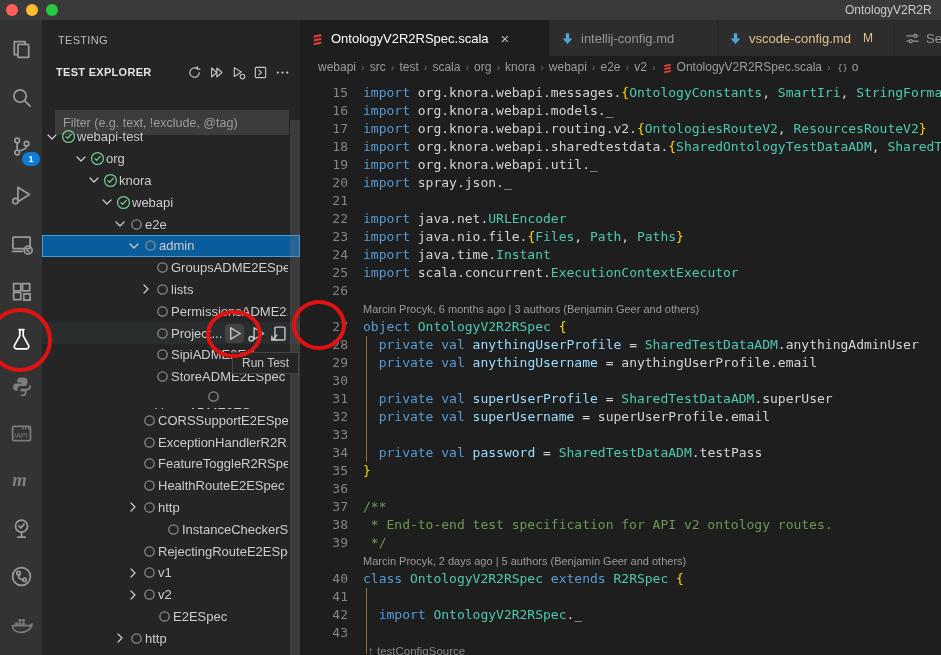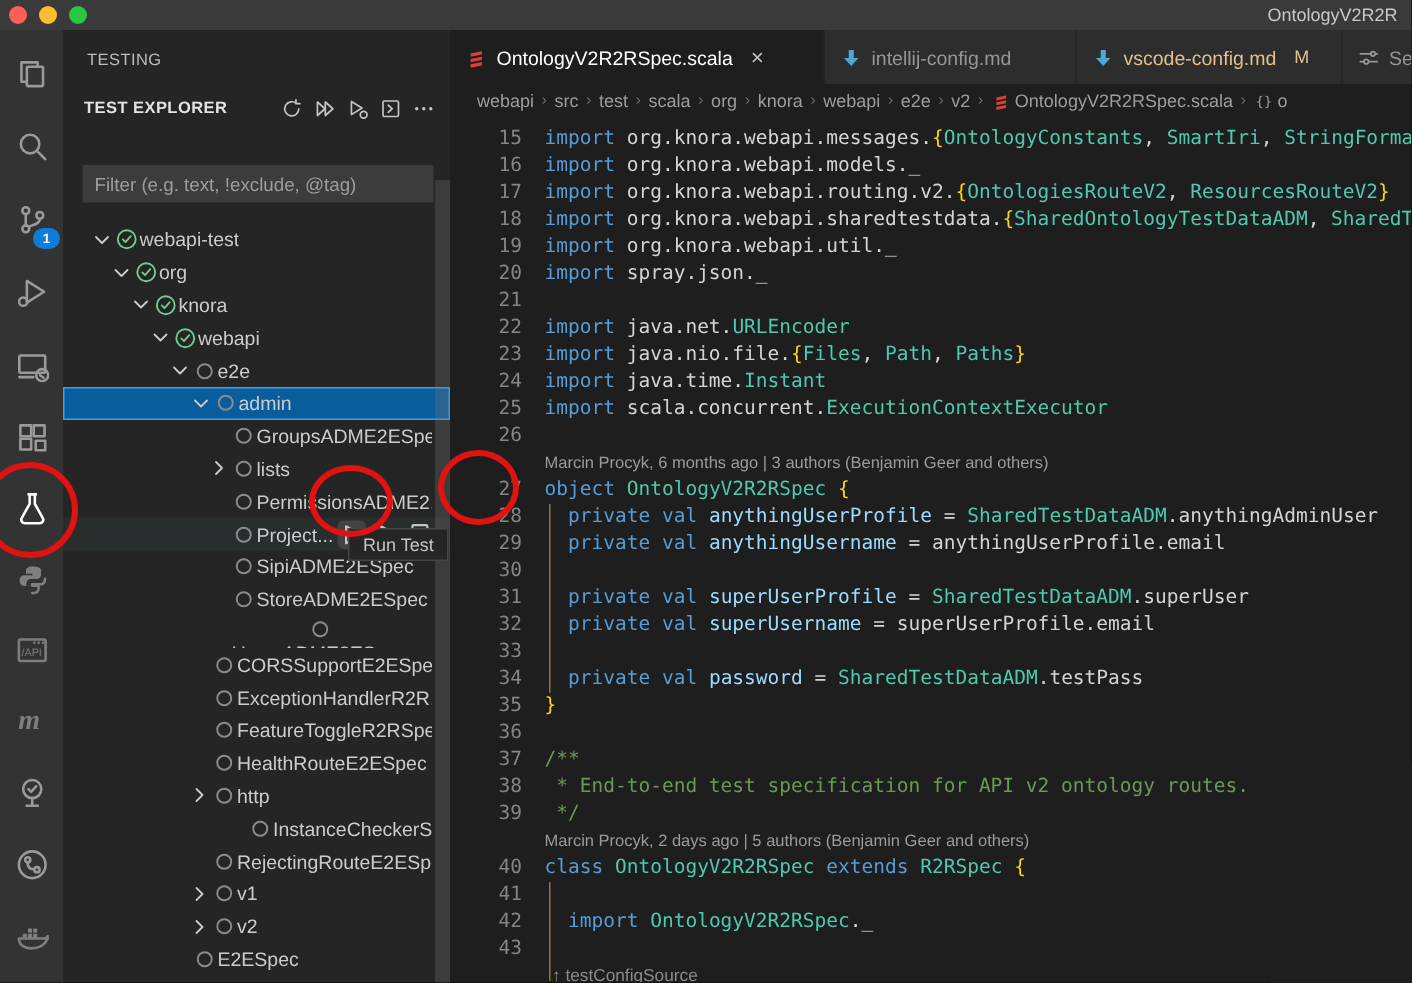--- a/index.html
+++ b/index.html
@@ -269,21 +269,21 @@
   </div>
   <div class="filterbox">
     <input type="text" placeholder="Filter (e.g. text, !exclude, @tag)" style="">
     <span class="ico" id="filter-icon">
         <svg viewBox="0 0 16 16" fill="none" stroke="currentColor" stroke-width="1.2" stroke-linecap="round" stroke-linejoin="round">
           <path d="M2.5 3.5h11L9.4 8.4v4.2L6.6 11V8.4z"></path>
         </svg>
       </span>
   </div>
   <div class="tree" id="tree">
-      <div class="tree-row" style="padding-left: 18px; margin-top: 23px;">
+      <div class="tree-row" style="padding-left: 2px;">
         <span class="tw">
           <svg viewBox="0 0 16 16" fill="none" stroke="currentColor" stroke-width="1.2" stroke-linecap="round" stroke-linejoin="round">
             <path d="M4 6l4 4 4-4"></path>
           </svg>
         </span>
         <span class="st pass">
           <svg viewBox="0 0 16 16" fill="none" stroke="currentColor" stroke-width="1.2" stroke-linecap="round" stroke-linejoin="round">
             <circle cx="8" cy="8" r="5.6"></circle>
             <path d="M5.5 8.1l1.7 1.7 3.3-3.7"></path>
           </svg>
@@ -530,21 +530,21 @@
             <path d="M6 4l4 4-4 4"></path>
           </svg>
         </span>
         <span class="st">
           <svg viewBox="0 0 16 16" fill="none" stroke="currentColor" stroke-width="1.2" stroke-linecap="round" stroke-linejoin="round">
             <circle cx="8" cy="8" r="4.4"></circle>
           </svg>
         </span>
         <span class="lb">v2</span>
       </div>
-      <div class="tree-row" style="padding-left: 70px;">
+      <div class="tree-row" style="padding-left: 70px; margin-left: 28px;">
         <span class="tw"></span>
         <span class="st">
           <svg viewBox="0 0 16 16" fill="none" stroke="currentColor" stroke-width="1.2" stroke-linecap="round" stroke-linejoin="round">
             <circle cx="8" cy="8" r="4.4"></circle>
           </svg>
         </span>
         <span class="lb">E2ESpec</span>
       </div>
       <div class="tree-row" style="padding-left: 70px;">
         <span class="tw">

